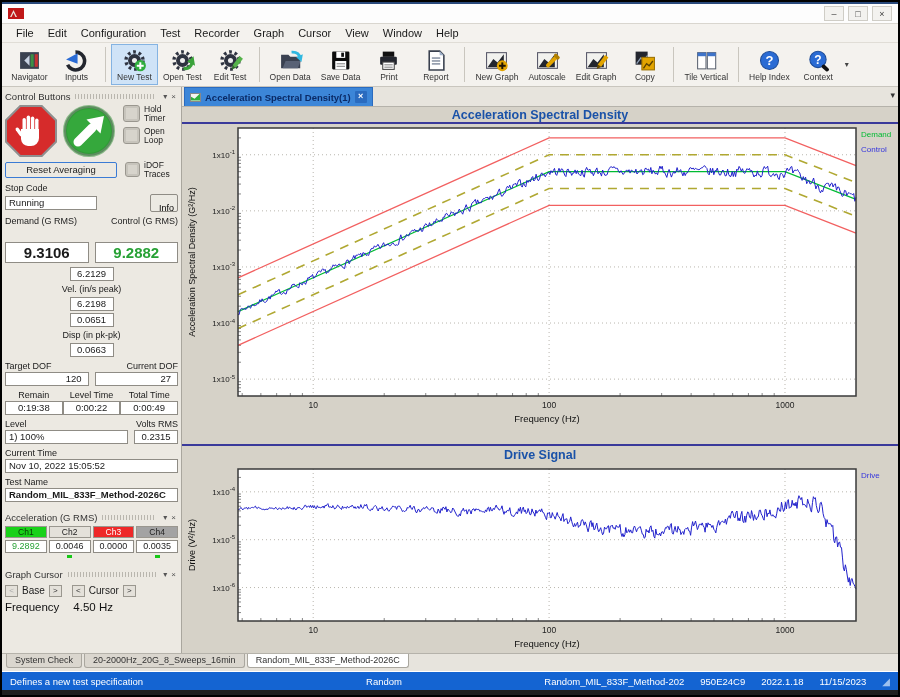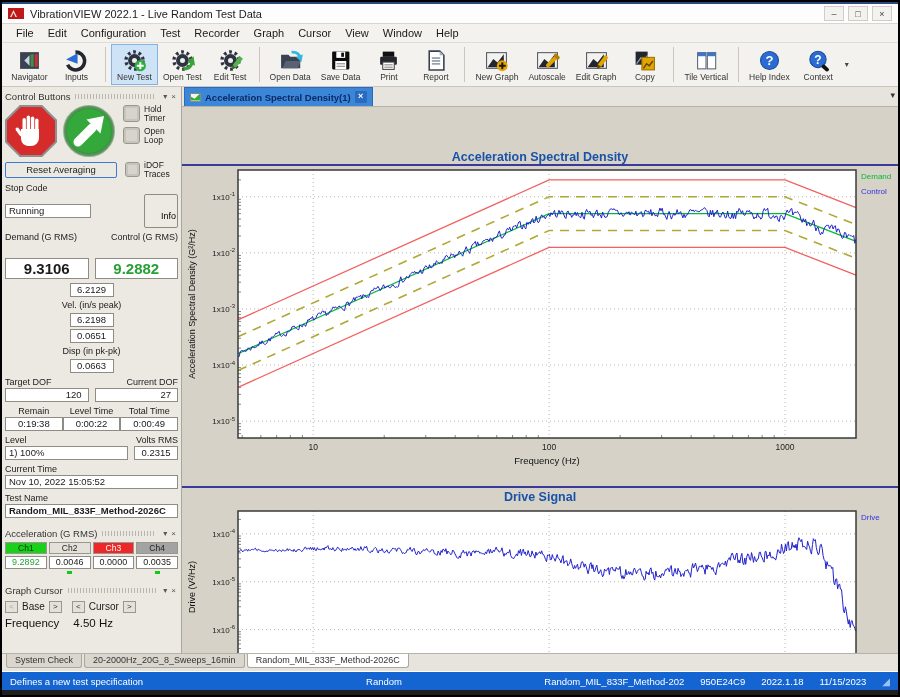--- a/index.html
+++ b/index.html
@@ -47,21 +47,21 @@
   .checklabel{font-size:8.5px;line-height:1.05;width:34px;}
   .row2{display:flex;margin-top:4px;gap:8px;align-items:center;}
   .btn-reset{flex:0 0 auto;width:112px;height:16px;background:#ece9e2;border:1px solid #3a7bd5;
     border-radius:2px;font-size:9.5px;font-family:inherit;color:#222;padding:0;}
   .small-label{font-size:9px;color:#222;margin-top:4px;}
   .field-row{display:flex;gap:5px;margin-top:1px;align-items:center;}
   .field{background:#fff;border:1px solid #8f8c85;height:14px;padding:1px 3px;font-size:9.5px;
     display:flex;align-items:center;overflow:hidden;white-space:nowrap;}
   .grow{flex:1;}
   .btn-info{width:28px;height:14px;border:1px solid #8f8c85;background:#eceae3;font-size:9px;
-    font-family:inherit;border-radius:2px;padding:16px;margin-left:48px;}
+    font-family:inherit;border-radius:2px;padding:8px;margin-left:48px;}
   .two-col{display:flex;justify-content:space-between;margin-top:4px;}
   .big-row{display:flex;gap:6px;margin-top:16px;}
   .bigval{flex:1;height:21px;background:#fff;border:1px solid #8f8c85;font-size:15px;font-weight:bold;
     display:flex;align-items:center;justify-content:center;}
   .bigval.green{color:#27a135;}
   .triplet{display:flex;align-items:center;margin-top:4px;gap:3px;flex-direction:column;}
   .vbox{width:44px;height:14px;background:#fff;border:1px solid #8f8c85;font-size:9.5px;
     display:flex;align-items:center;justify-content:center;flex:0 0 auto;}
   .tript-label{flex:1;text-align:center;font-size:9px;}
   .dof-row{display:flex;gap:6px;margin-top:1px;}
@@ -94,21 +94,21 @@
   .tabstrip{height:20px;background:#e7e4dd;border-bottom:1px solid #b5b2aa;display:flex;
     align-items:flex-end;padding-left:2px;flex:0 0 auto;position:relative;}
   .graph-tab{display:flex;align-items:center;gap:4px;background:#3c86d8;border:1px solid #2a6bbf;
     border-bottom:none;color:#0a2a66;font-size:9.5px;font-weight:bold;padding:2px 5px;height:19px;}
   .tab-chart-icon{width:11px;height:9px;background:#f5f5f0;border:1px solid #888;position:relative;}
   .tab-chart-icon:before{content:"";position:absolute;left:0;bottom:0;width:9px;height:7px;
     clip-path:polygon(0 100%,0 45%,40% 75%,100% 0,100% 100%);background:#2fae3e;}
   .tab-close{width:12px;height:12px;background:#2a6bbf;color:#fff;font-size:9px;line-height:11px;
     text-align:center;border-radius:1px;}
   .tabstrip-caret{position:absolute;right:3px;top:3px;font-size:9px;color:#333;}
-  .chart-area{flex:1;display:flex;flex-direction:column;min-height:0;margin-top:42px;}
+  .chart-area{flex:1;display:flex;flex-direction:column;min-height:0;}
   .chart-title{height:17px;text-align:center;font-size:12.5px;font-weight:bold;color:#1a52a8;
     border-bottom:2px solid #3a3a9b;flex:0 0 auto;line-height:16px;}
   .chart-title.second{border-bottom:none;border-top:2px solid #3a3a9b;padding-top:1px;height:19px;}
   svg{display:block;}
   
   .bottom-tabs{height:18px;background:#e7e4dd;border-top:1px solid #b5b2aa;display:flex;
     align-items:flex-start;padding-left:4px;gap:2px;font-size:9px;flex:0 0 auto;}
   .btab{padding:1px 8px 2px 8px;background:#dad6ce;border:1px solid #aaa79f;border-top:none;
     color:#333;border-radius:0 0 3px 3px;}
   .btab.active{background:#fff;font-weight:normal;}
@@ -121,21 +121,20 @@
   .sb-grip{color:#9cc0ef;font-size:10px;}
   .bottom-frame{height:5px;background:#1f1f1f;flex:0 0 auto;}
 </style>
 </head>
 <body>
 
 <div class="window">
 
   <div class="titlebar">
     <span class="app-logo"></span>
-    <span class="title-text">VibrationVIEW 2022.1 - Live Random Test Data</span>
     <span class="win-controls">
       <span class="win-btn">–</span>
       <span class="win-btn">□</span>
       <span class="win-btn">×</span>
     </span>
   </div>
 
   <div class="menubar" id="menubar">
       <span class="menu-item">File</span>
       <span class="menu-item">Edit</span>

